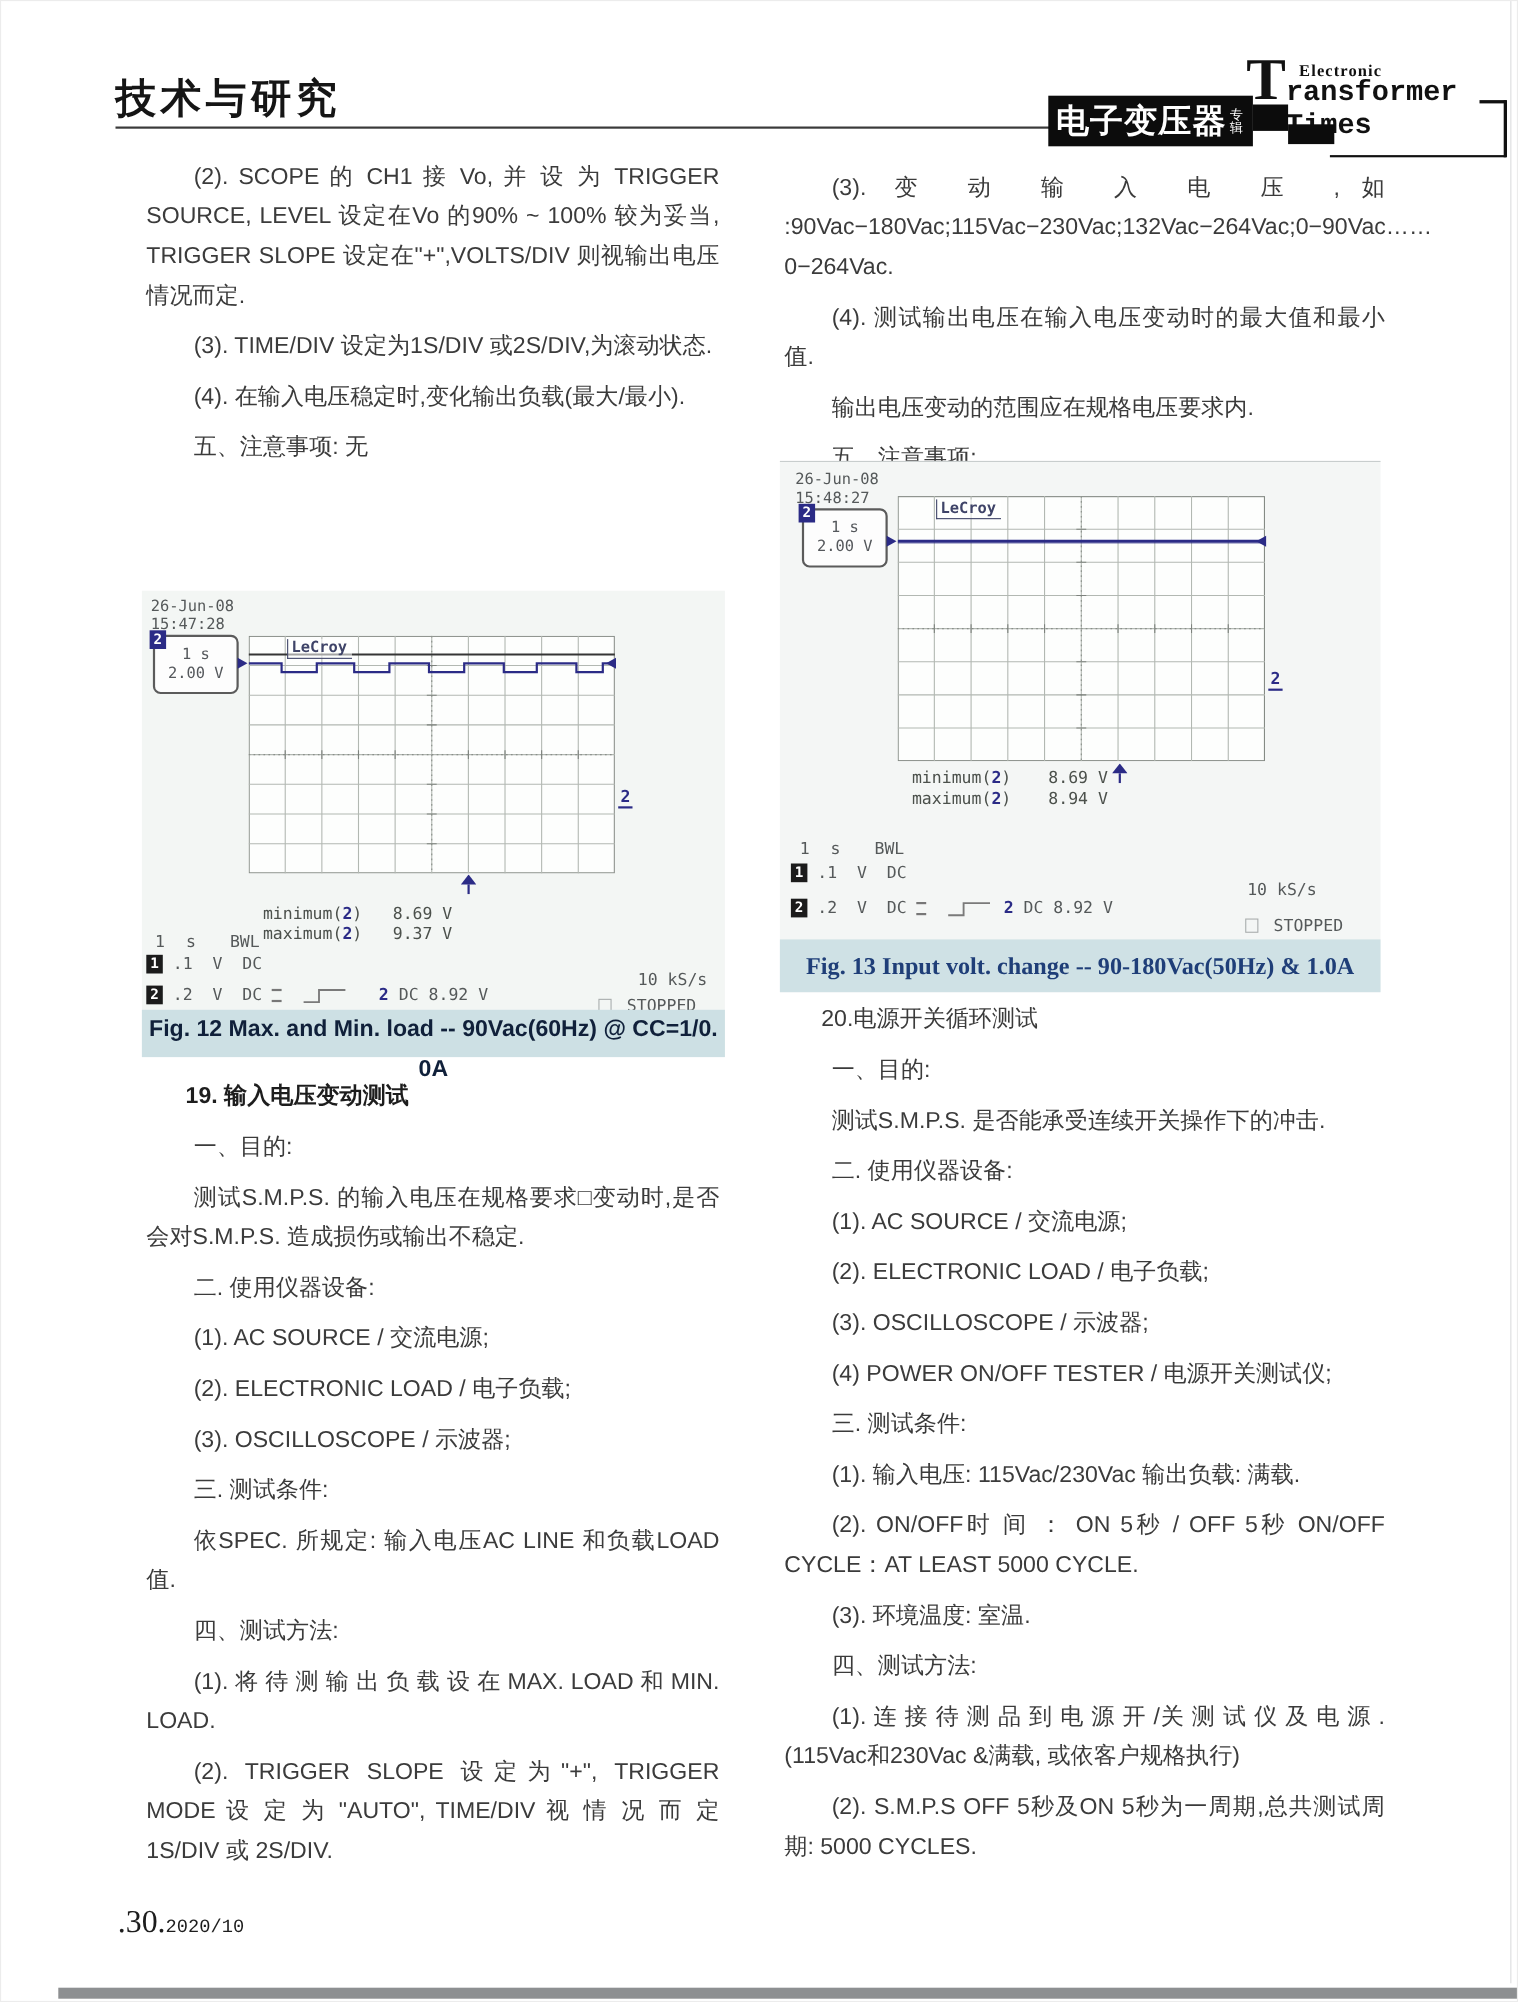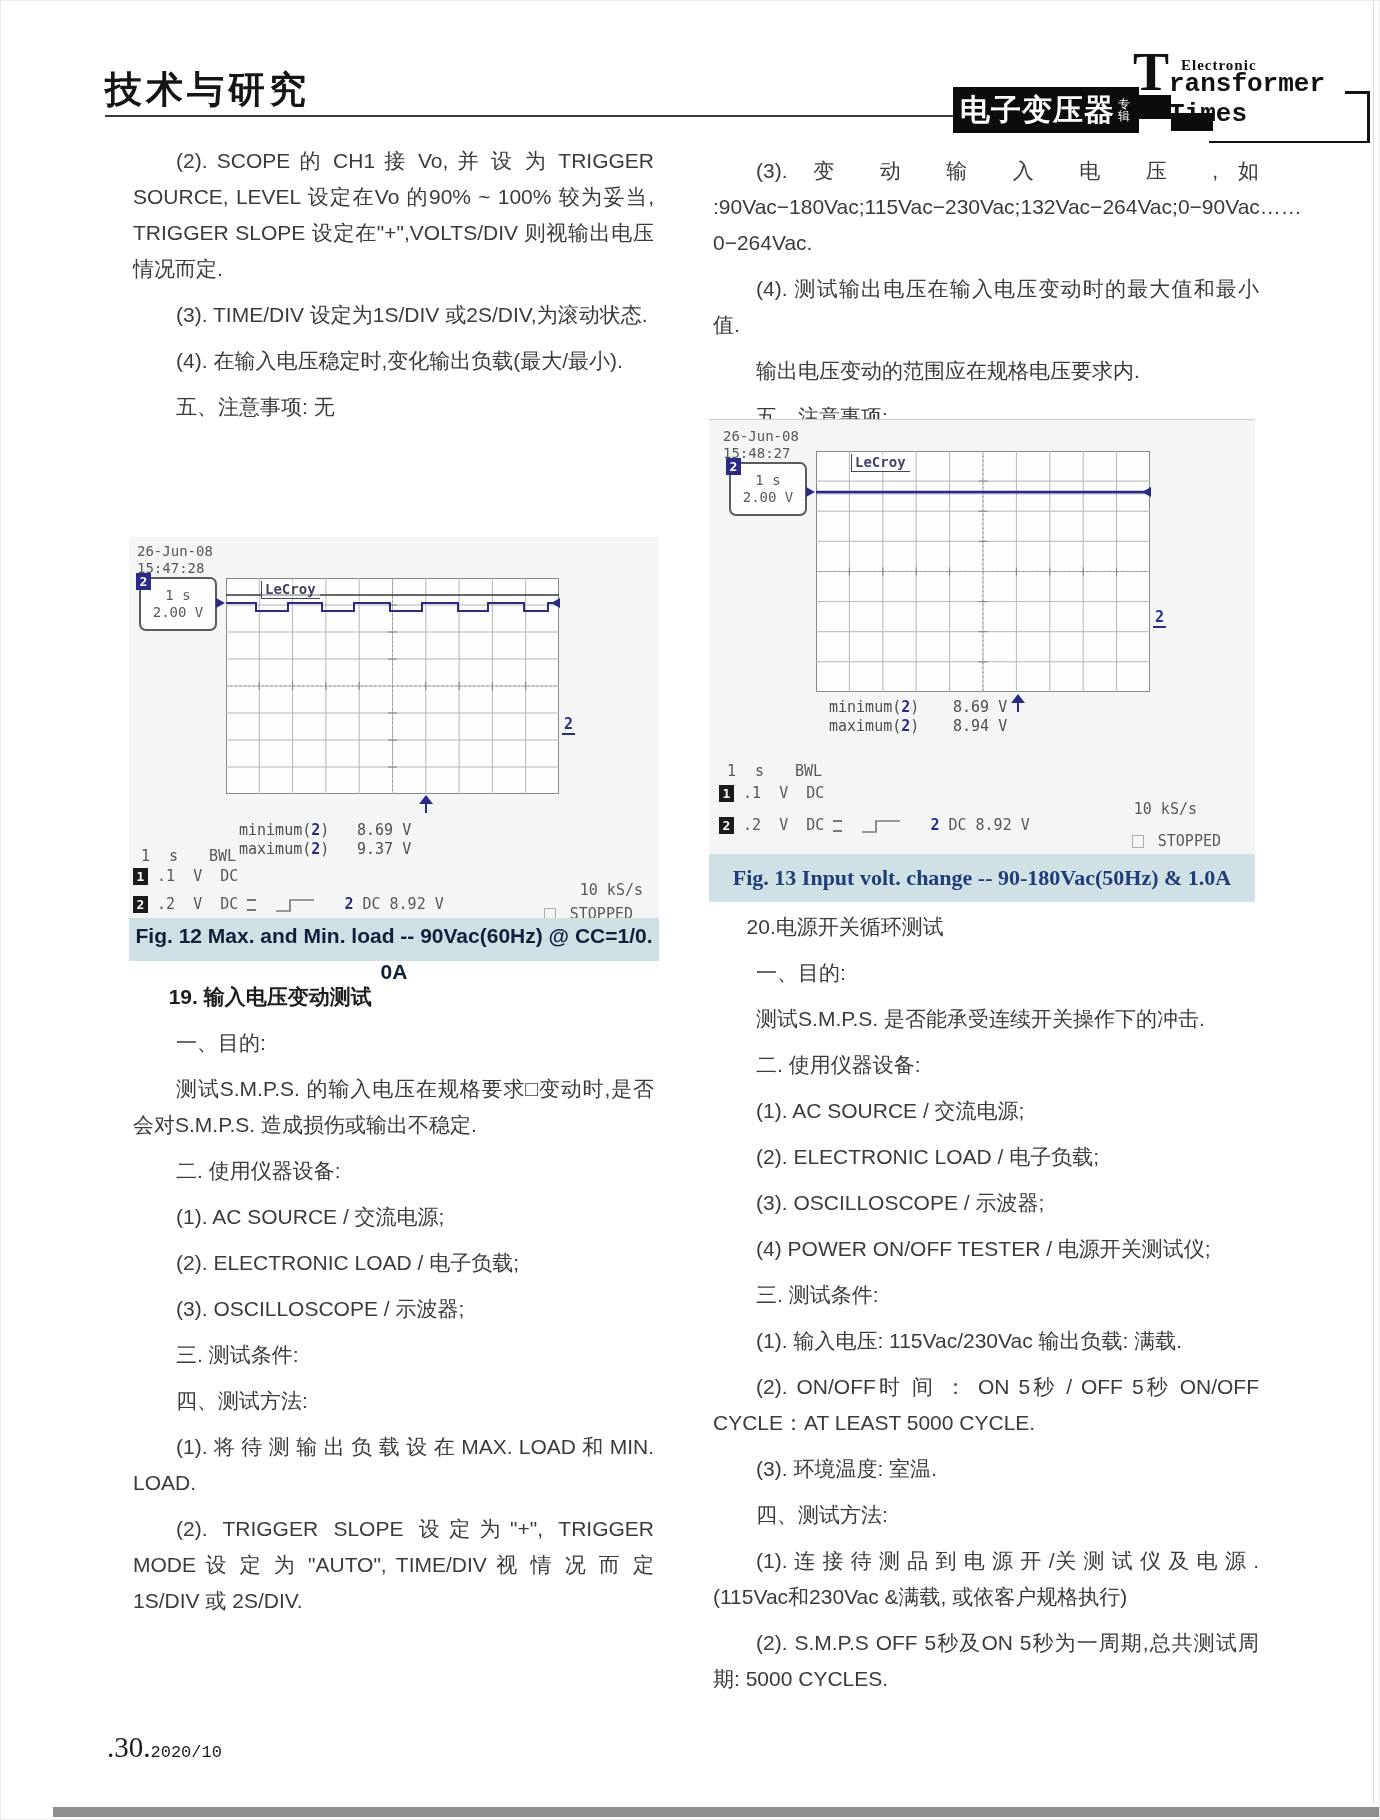--- a/index.html
+++ b/index.html
@@ -177,20 +177,21 @@
 
   <div class="col" style="left:132px;top:978px;width:521px;">
     <p class="h-19">19. 输入电压变动测试</p>
     <p class="ind">一、目的:</p>
     <p class="ind">测试S.M.P.S. 的输入电压在规格要求□变动时,是否会对S.M.P.S. 造成损伤或输出不稳定.</p>
     <p class="ind">二. 使用仪器设备:</p>
     <p class="ind">(1). AC SOURCE / 交流电源;</p>
     <p class="ind">(2). ELECTRONIC LOAD / 电子负载;</p>
     <p class="ind">(3). OSCILLOSCOPE / 示波器;</p>
     <p class="ind">三. 测试条件:</p>
+    <p class="ind">依SPEC. 所规定: 输入电压AC LINE 和负载LOAD 值.</p>
     <p class="ind">四、测试方法:</p>
     <p class="ind">(1). 将 待 测 输 出 负 载 设 在 MAX. LOAD 和 MIN. LOAD.</p>
     <p class="ind">(2). TRIGGER SLOPE 设定为"+", TRIGGER MODE 设 定 为 "AUTO", TIME/DIV 视 情 况 而 定 1S/DIV 或 2S/DIV.</p>
   </div>
 
   <div class="col" style="left:712px;top:152px;width:546px;">
     <p class="ind">(3). 变 动 输 入 电 压 ,如 :90Vac−180Vac;115Vac−230Vac;132Vac−264Vac;0−90Vac…… 0−264Vac.</p>
     <p class="ind">(4). 测试输出电压在输入电压变动时的最大值和最小值.</p>
     <p class="ind">输出电压变动的范围应在规格电压要求内.</p>
     <p class="ind">五、注意事项:</p>
@@ -244,21 +245,21 @@
       <span class="blkbadge">1</span>
       <span class="pre">.1  V  DC</span>
     </div>
     <div class="srow" style="left:10px;top:396px;">
       <span class="blkbadge">2</span>
       <span class="pre">.2  V  DC</span>
       <span class="coupling"></span>
       <svg width="42" height="18" viewBox="0 0 42 18" style="vertical-align:middle;margin-left:10px;">
         <polyline points="1,15 15,15 15,4 39,4" fill="none" stroke="#7a7a7a" stroke-width="1.7"></polyline>
       </svg>
-      <span style="margin-left:18px;"><span class="trigtext-ch">2</span><span class="pre"> DC 8.92 V</span></span>
+      <span style=""><span class="trigtext-ch">2</span><span class="pre"> DC 8.92 V</span></span>
     </div>
     <div class="srow" style="right:58px;top:380px;">10 kS/s</div>
     <div class="srow" style="right:34px;top:412px;">
       <span class="stopsq"></span><span>STOPPED</span>
     </div>
 
     <div class="caption cap13">Fig. 13  Input volt. change  -- 90-180Vac(50Hz) &amp; 1.0A</div>
   </div>
 
   <div class="col" style="left:712px;top:908px;width:546px;">

